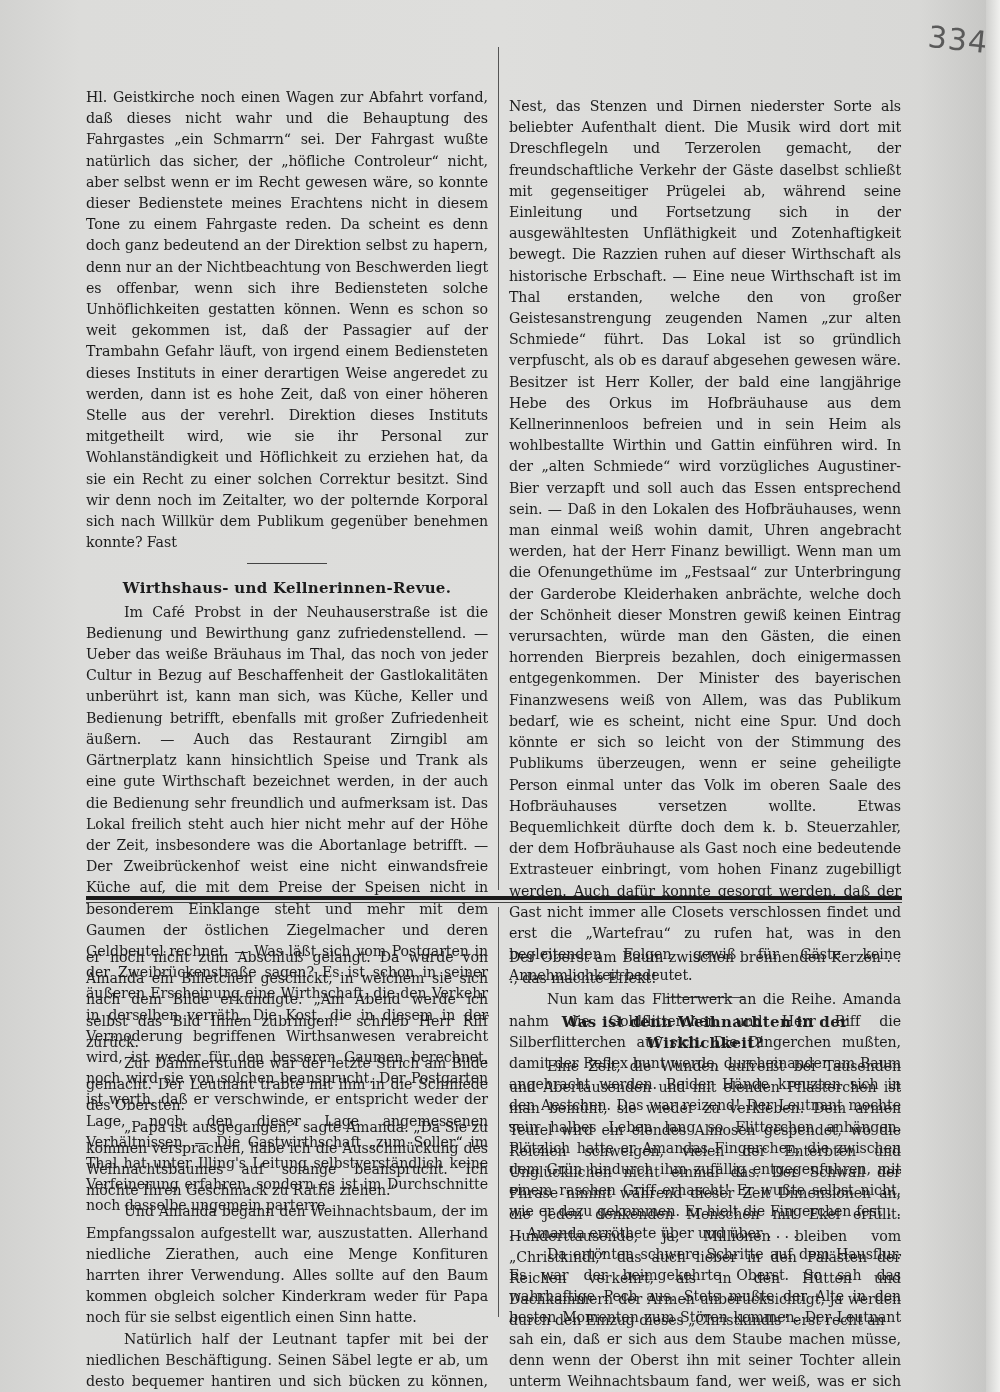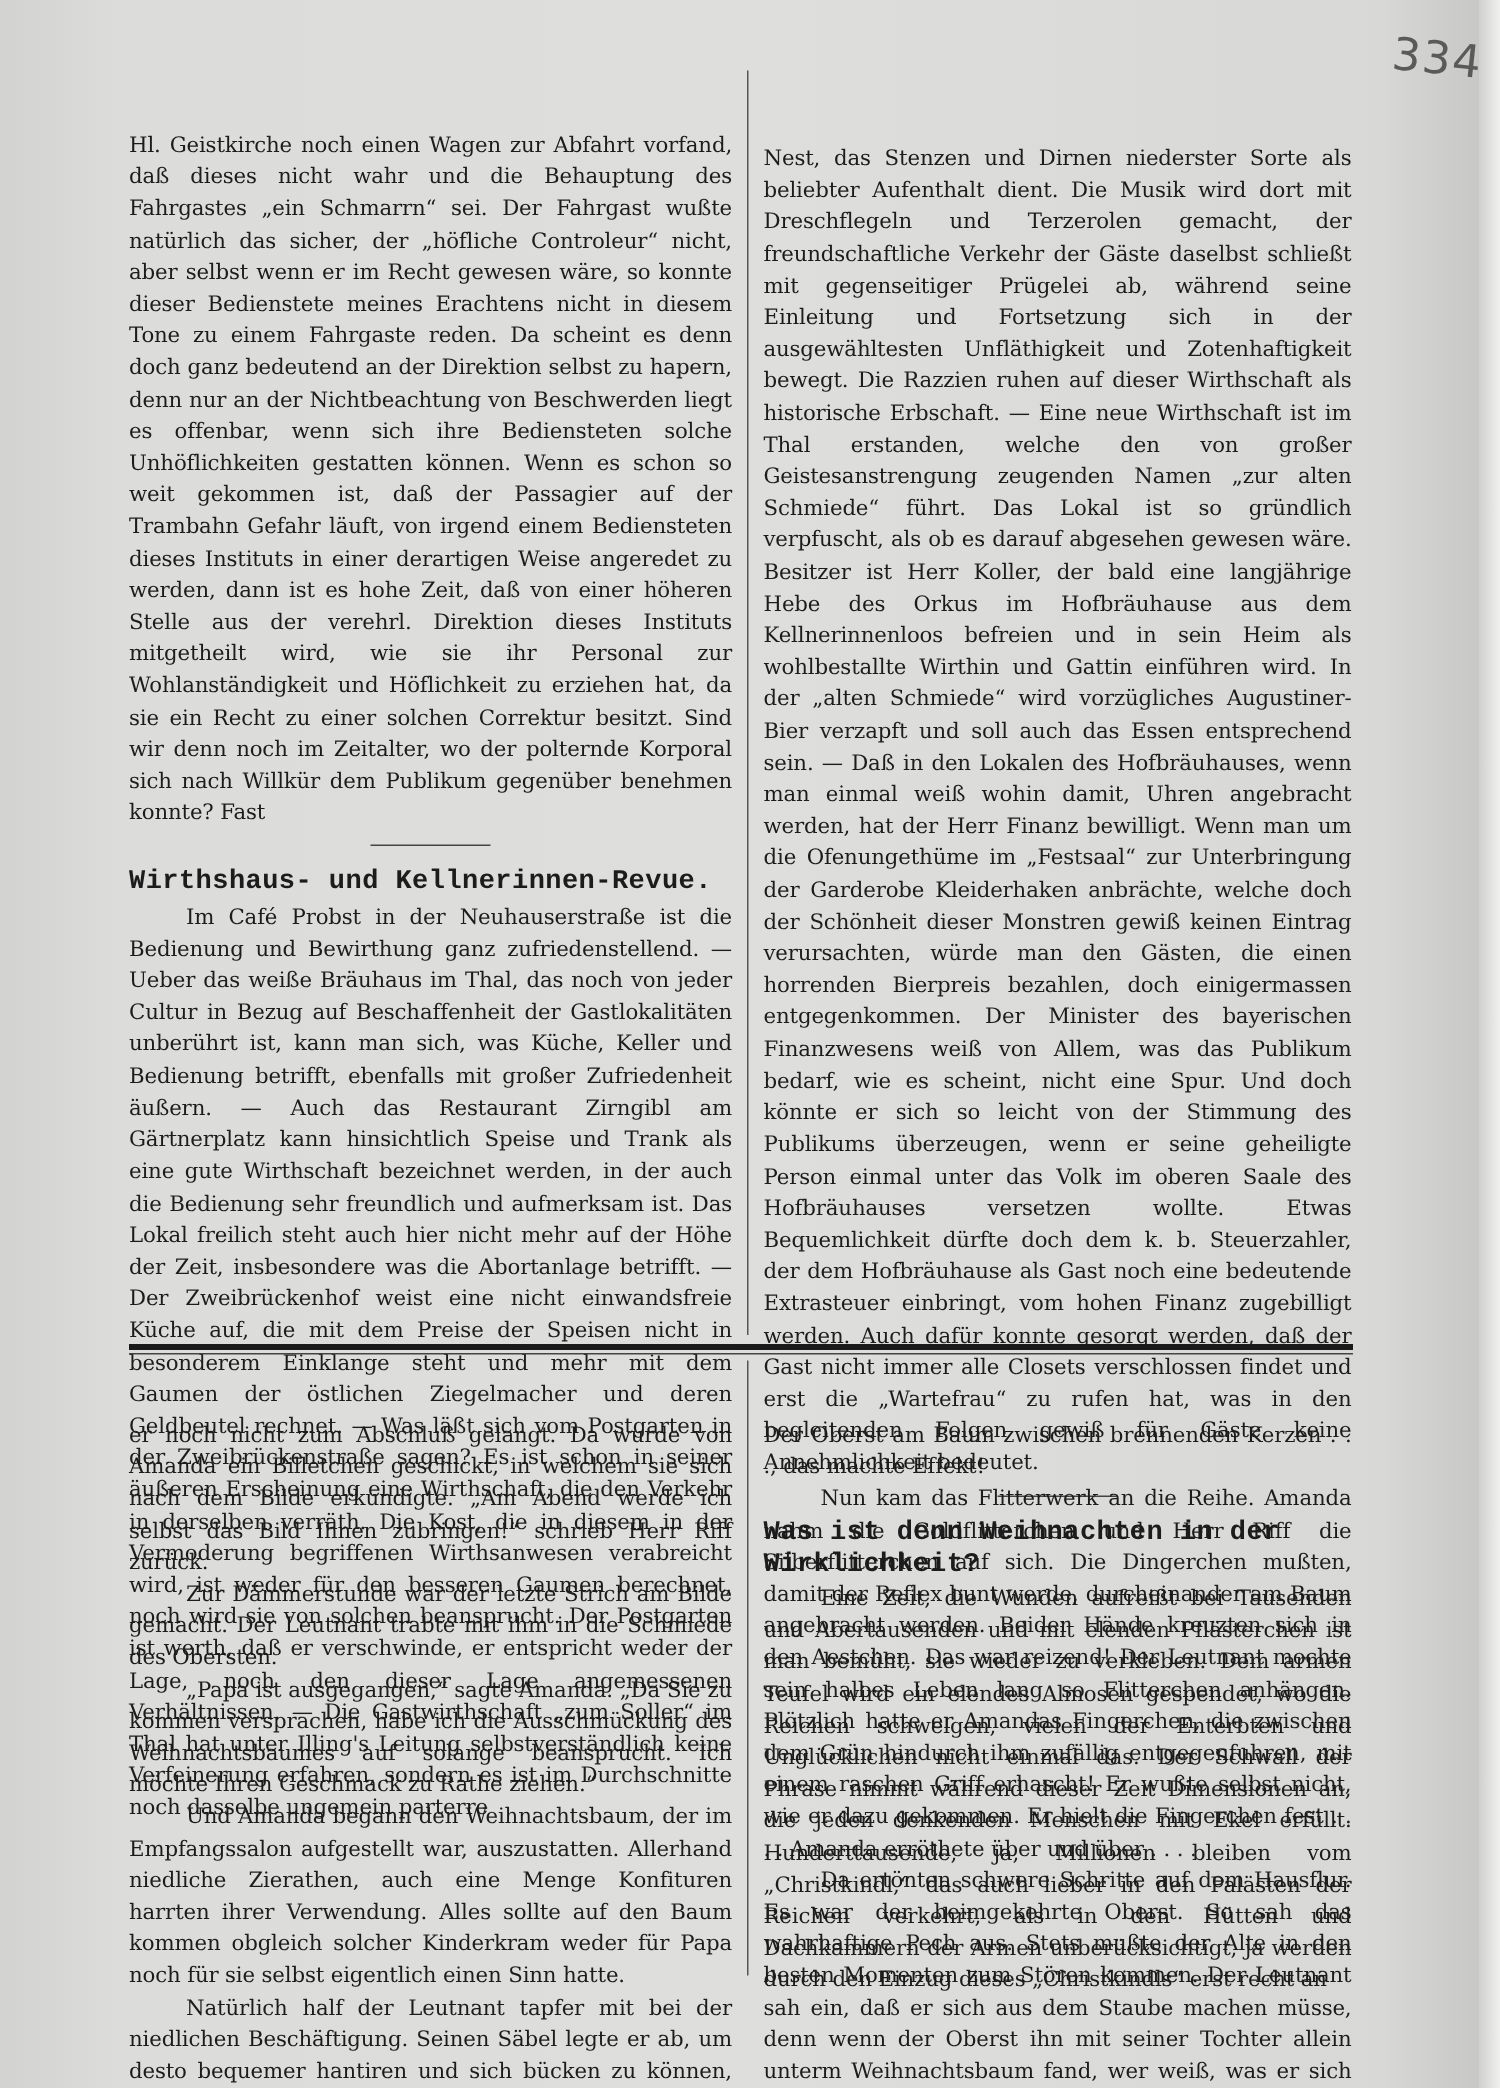--- a/index.html
+++ b/index.html
@@ -15,21 +15,21 @@
   .top-left{left:86px;top:47px;width:402px;}
   .top-right{left:509px;top:56px;width:392px;}
   .bot-left{left:86px;top:907px;width:402px;}
   .bot-right{left:509px;top:907px;width:392px;}
   .vrule{position:absolute;left:498px;width:1px;background:#555;}
   .vr1{top:47px;height:843px;}
   .vr2{top:907px;height:410px;}
   .hrule-thick{position:absolute;left:86px;width:816px;top:896px;height:4px;background:#1a1a1a;}
   .hrule-thin{position:absolute;left:86px;width:816px;top:902px;height:1px;background:#444;}
   .short-rule{display:block;width:80px;height:1px;background:#444;margin:10px auto 14px auto;}
-  .heading{font-weight:bold;text-align:left;font-size:18px;margin:4px 0 2px 0 !important;letter-spacing:0.3px;font-family:Liberation Mono, monospace;}
+  .heading{font-weight:bold;text-align:center;font-size:15px;margin:4px 0 2px 0 !important;letter-spacing:0.3px;}
   .sign{text-align:right;padding-right:60px;}
   .signline{display:flex;justify-content:space-between;}
 </style>
 </head>
 <body>
 
 <div class="page">
   <div class="edge"></div>
   <div class="pagenum">334</div>
 

